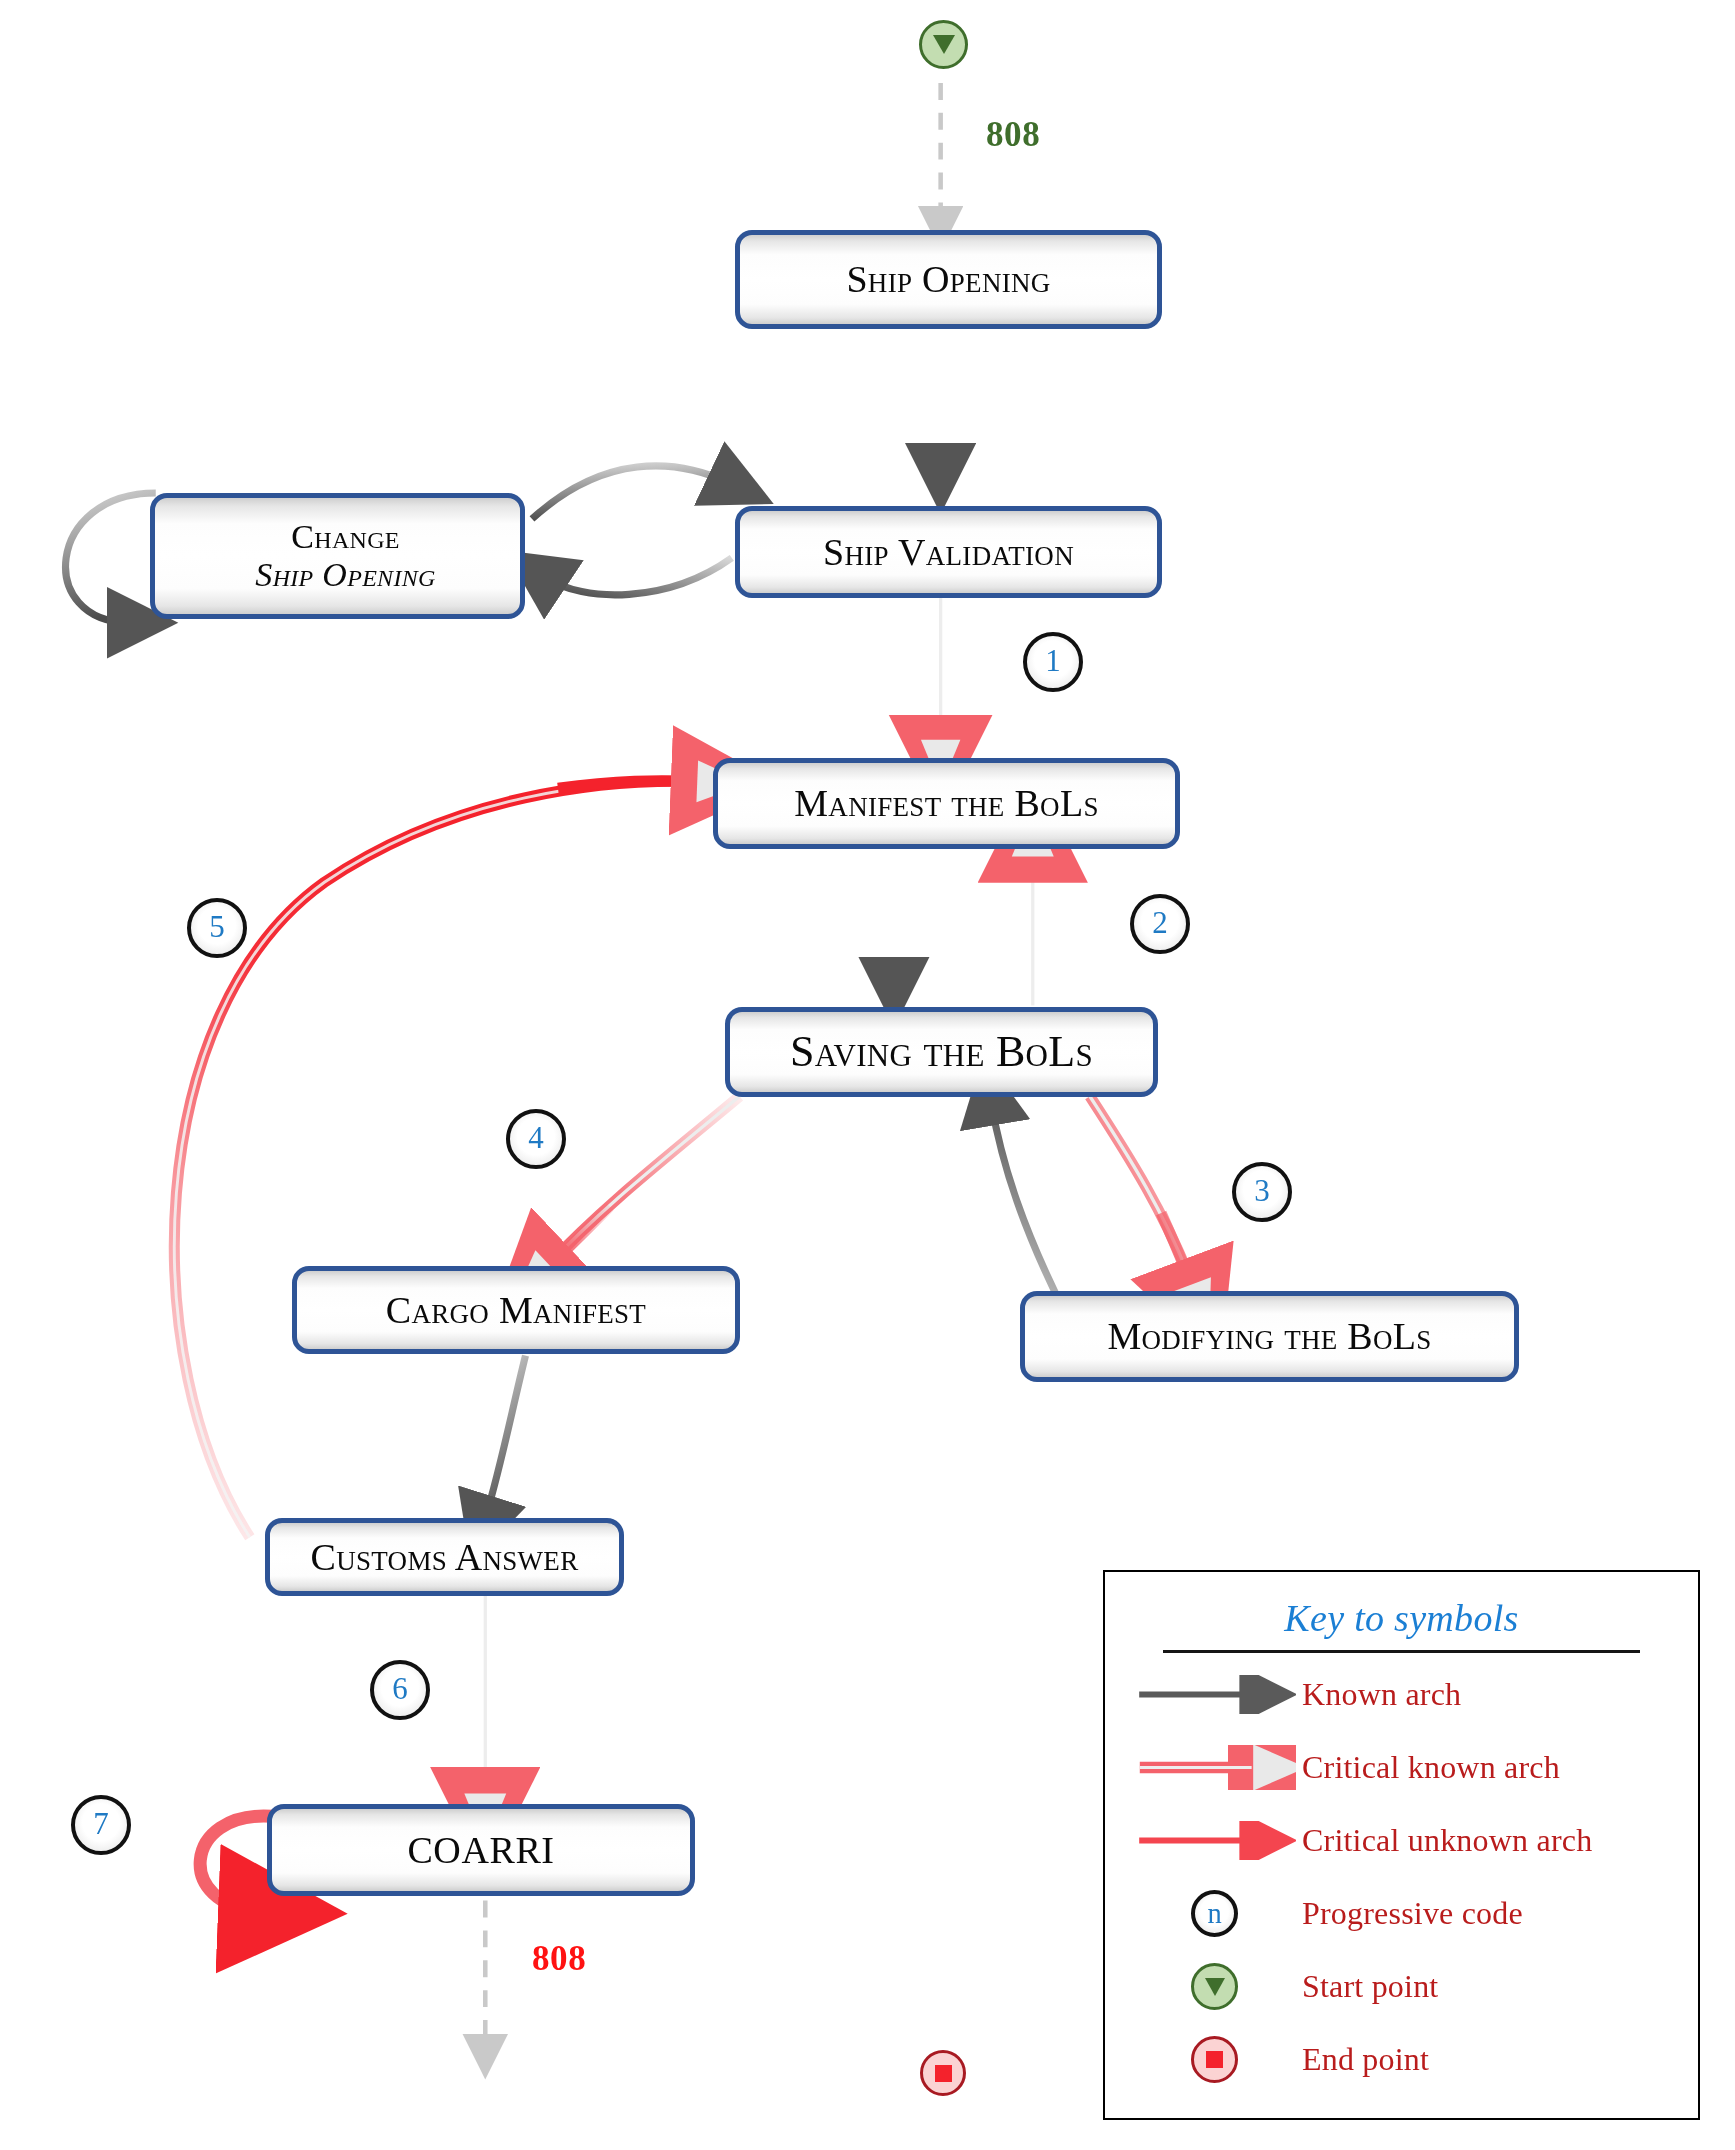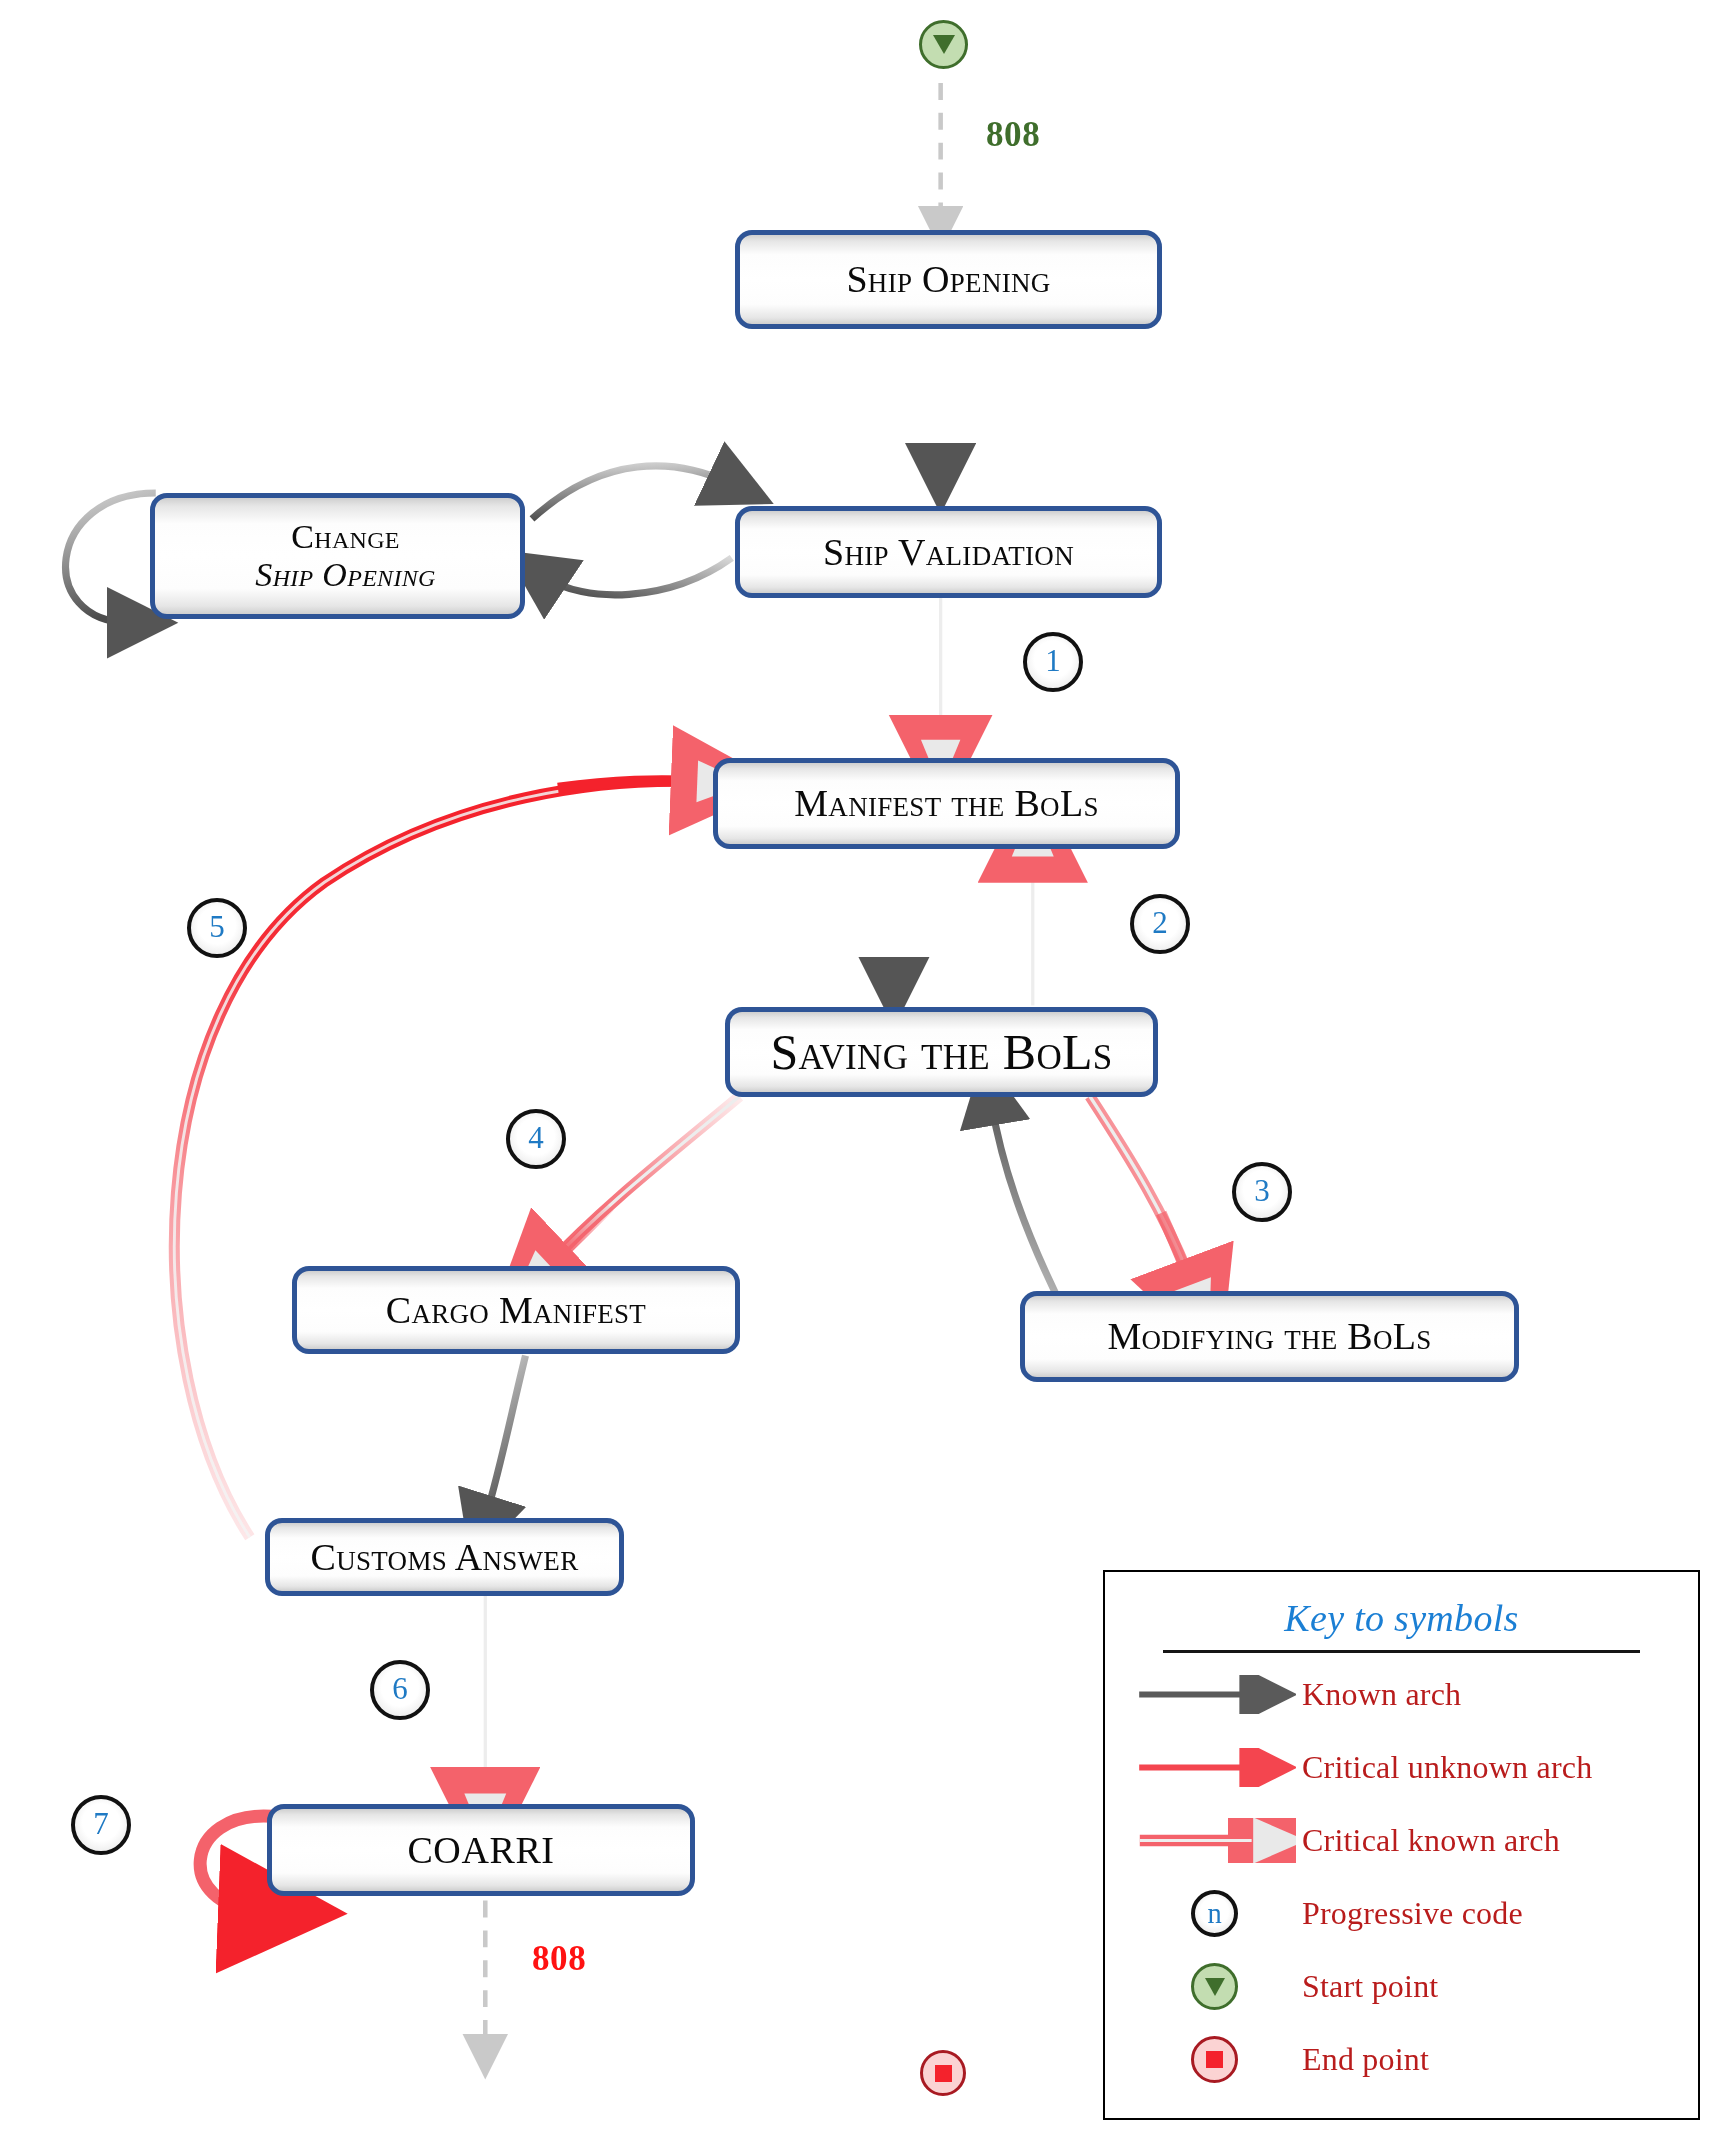--- a/index.html
+++ b/index.html
@@ -356,21 +356,21 @@
   </div>
 
   <div class="node" style="left:713px; top:758px; width:467px; height:91px;">
     <div class="node-inner">
       <div class="sc" style="font-size:38px;">Manifest the BoLs</div>
     </div>
   </div>
 
   <div class="node" style="left:725px; top:1007px; width:433px; height:90px;">
     <div class="node-inner">
-      <div class="sc" style="font-size:50px;">Saving the BoLs</div>
+      <div class="sc" style="font-size:44px;">Saving the BoLs</div>
     </div>
   </div>
 
   <div class="node" style="left:1020px; top:1291px; width:499px; height:91px;">
     <div class="node-inner">
       <div class="sc" style="font-size:38px;">Modifying the BoLs</div>
     </div>
   </div>
 
   <div class="node" style="left:292px; top:1266px; width:448px; height:88px;">
@@ -432,54 +432,54 @@
         <svg width="162" height="39" viewBox="0 0 250 60">
           <defs>
             <marker id="lg-grey" markerWidth="14" markerHeight="14" refX="2.6" refY="5" orient="auto">
               <path d="M0,0 L10,5 L0,10 z" fill="#5a5a5a"></path>
             </marker>
           </defs>
           <path d="M8,30 L186,30" stroke="#5a5a5a" stroke-width="9" fill="none" marker-end="url(#lg-grey)"></path>
         </svg>
       </div>
       <div class="legend-text">Known arch</div>
-    </div>
-
-    <div class="legend-row">
-      <div class="legend-sym">
-        <svg width="162" height="39" viewBox="0 0 250 60">
-          <defs>
-            <marker id="lg-red" markerWidth="13" markerHeight="13" refX="2.6" refY="5" orient="auto">
-              <path d="M0,0 L10,5 L0,10 z" fill="#f4454f"></path>
-            </marker>
-          </defs>
-          <path d="M8,30 L186,30" stroke="#f4454f" stroke-width="9" fill="none" marker-end="url(#lg-red)"></path>
-        </svg>
-      </div>
-      <div class="legend-text">Critical unknown arch</div>
     </div>
 
     <div class="legend-row">
       <div class="legend-sym">
         <svg width="162" height="45" viewBox="0 0 250 70">
           <defs>
             <marker id="lg-redh" markerWidth="13" markerHeight="13" refX="2.4" refY="5" orient="auto">
               <path d="M0,0 L10,5 L0,10 z" fill="#f4626b"></path>
               <path d="M2.2,3.0 L6.8,5 L2.2,7.0 z" fill="#e9e9e9"></path>
             </marker>
           </defs>
           <path d="M8,35 L188,35" stroke="#f4626b" stroke-width="18" fill="none" marker-end="url(#lg-redh)"></path>
           <path d="M8,35 L182,35" stroke="#eeeeee" stroke-width="5" fill="none"></path>
         </svg>
       </div>
       <div class="legend-text">Critical known arch</div>
     </div>
 
     <div class="legend-row">
       <div class="legend-sym">
+        <svg width="162" height="39" viewBox="0 0 250 60">
+          <defs>
+            <marker id="lg-red" markerWidth="13" markerHeight="13" refX="2.6" refY="5" orient="auto">
+              <path d="M0,0 L10,5 L0,10 z" fill="#f4454f"></path>
+            </marker>
+          </defs>
+          <path d="M8,30 L186,30" stroke="#f4454f" stroke-width="9" fill="none" marker-end="url(#lg-red)"></path>
+        </svg>
+      </div>
+      <div class="legend-text">Critical unknown arch</div>
+    </div>
+
+    <div class="legend-row">
+      <div class="legend-sym">
         <div class="legend-circle code">
           <span>n</span>
         </div>
       </div>
       <div class="legend-text">Progressive code</div>
     </div>
 
     <div class="legend-row">
       <div class="legend-sym">
         <div class="legend-circle start">

